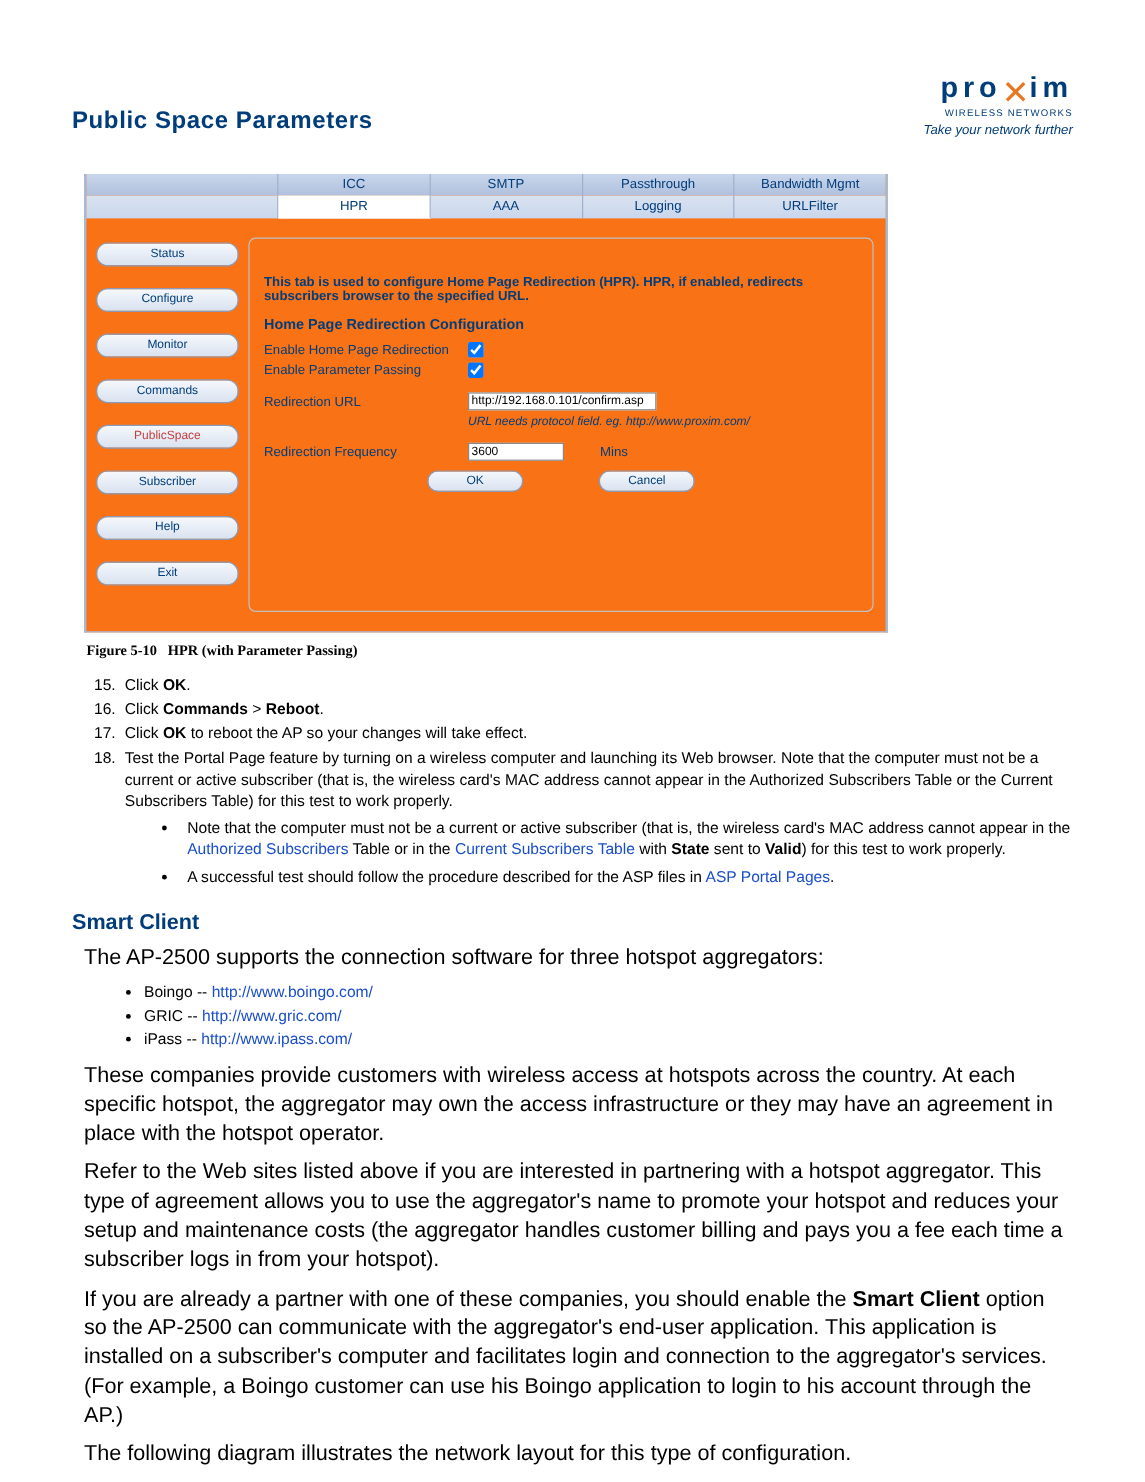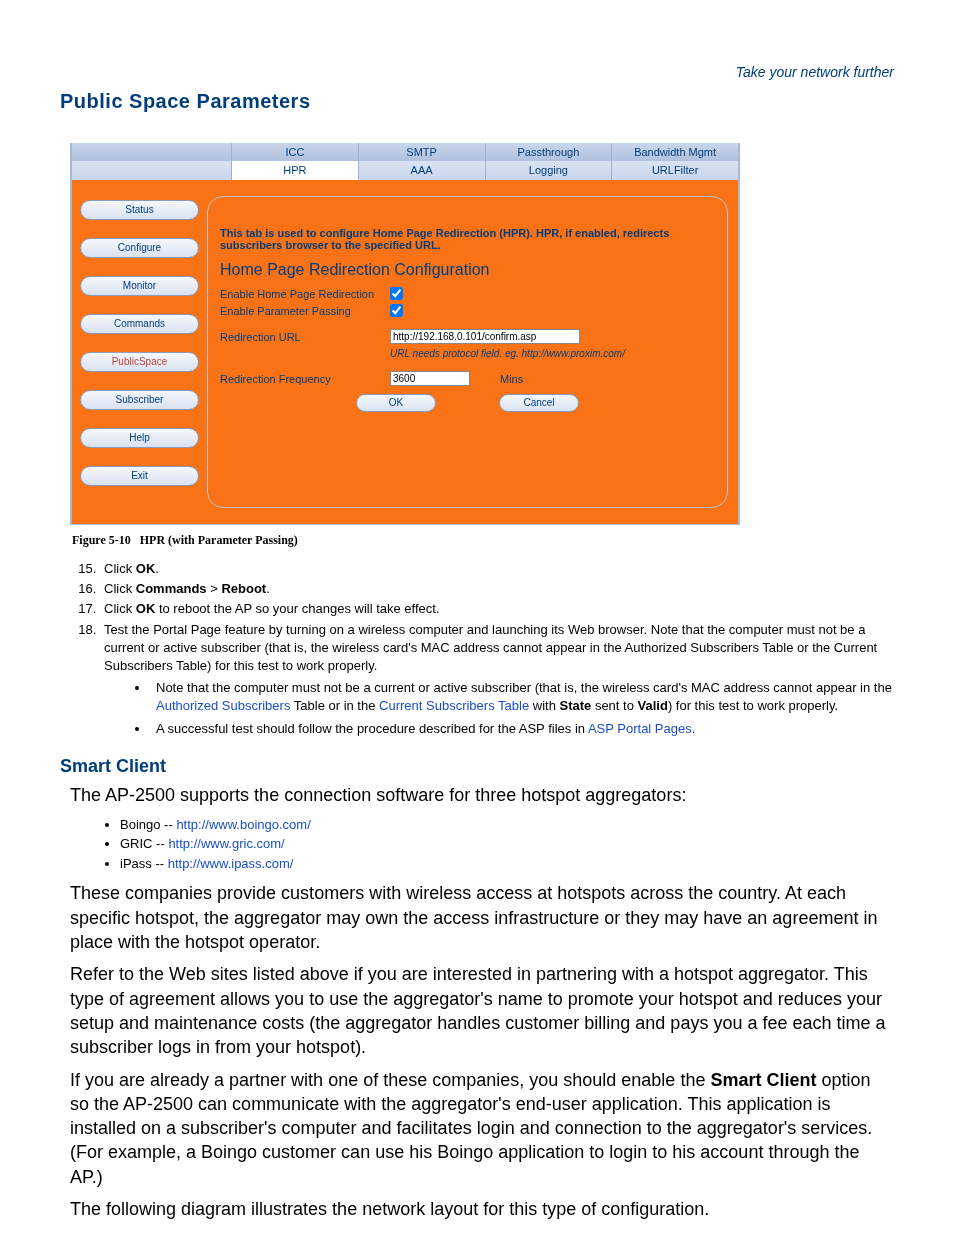--- a/index.html
+++ b/index.html
@@ -11,21 +11,21 @@
     width: 954px;
     padding: 60px 60px 40px 60px;
     position: relative;
   }
   .header { display: flex; justify-content: space-between; align-items: flex-start; margin-bottom: 30px; }
   .page-title { font-size: 20px; font-weight: bold; color: #003d7a; letter-spacing: 0.5px; padding-top: 30px;}
   .logo-block { text-align: right; }
   .logo-text { font-size: 24px; font-weight: bold; color: #003d7a; letter-spacing: 4px; }
   .logo-x { color: #e87722; font-size: 28px; vertical-align: middle;}
   .logo-sub { font-size: 8px; color: #003d7a; letter-spacing: 1px; display:block; margin-top:-4px; margin-left:60px;}
-  .logo-tag { font-size: 14px; color: #003d7a; font-style: italic; margin-top: 4px; }
+  .logo-tag { font-size: 11px; color: #003d7a; font-style: italic; margin-top: 4px; }
 
   .screenshot {
     margin-left: 10px;
     width: 670px;
     background: #f97316;
     border-left: 2px solid #a8b9d6;
     border-right: 2px solid #a8b9d6;
     border-bottom: 1px solid #a8b9d6;
     position: relative;
   }
@@ -41,27 +41,27 @@
   .sb-btn {
     display: block; width: 100%; height: 20px; margin-bottom: 18px;
     border: 1px solid #8a9ab8; border-radius: 10px;
     background: linear-gradient(#f5f8fc, #d9e2f0);
     font-size: 10px; color: #003d7a; text-align: center; line-height: 18px;
     cursor: pointer;
   }
   .sb-btn.active { color: #c04040; }
 
   .panel {
-    flex: 1; border: 1px solid #c0c0c0; border-radius: 16px; margin: 16px 10px 16px 0;
+    flex: 1; border: 1px solid #c0c0c0; border-radius: 6px; margin: 16px 10px 16px 0;
     padding: 30px 12px 8px 12px; font-size: 11px; color: #003d7a;
   }
   .panel b { font-weight: bold; }
   .panel .intro { margin-bottom: 10px; }
   .panel .note { font-style: italic; margin-bottom: 16px; }
-  .panel h4 { font-size: 16px; font-weight: normal; color: #003d7a; margin-bottom: 8px; }
+  .panel h4 { font-size: 12px; font-weight: bold; color: #003d7a; margin-bottom: 8px; }
   .form-row { display: flex; align-items: center; margin-bottom: 4px; font-size: 11px; color:#003d7a;}
   .form-row .lbl { flex: 0 0 170px; }
   .form-row input[type=text] { font-size: 10px; border: 1px solid #888; padding: 1px 2px; }
   .hint { font-style: italic; font-size: 10px; margin-left: 170px; margin-bottom: 12px; color:#003d7a;}
   .btn-row { text-align: center; margin-top: 8px; }
   .pill-btn { display:inline-block; width:80px; height:18px; border:1px solid #8a9ab8; border-radius:9px; background:linear-gradient(#f5f8fc,#d9e2f0); font-size:10px; color:#003d7a; line-height:16px; margin:0 30px; cursor:pointer;}
 
   .figure-caption { font-family: Georgia, 'Times New Roman', serif; font-size: 12px; margin: 8px 0 12px 12px; }
   .figure-caption b { font-weight: bold; }
 
@@ -76,20 +76,24 @@
   ul.bul { list-style: disc; margin: 4px 0 8px 60px; font-size: 13px; line-height: 1.5; }
 
   .page-num { position: absolute; bottom: 18px; right: 60px; font-size: 15px; }
 </style>
 </head>
 <body>
 
 <div class="header">
   <div class="page-title">Public Space Parameters</div>
   <div class="logo-block">
+    <div>
+      <span class="logo-text">pro</span><span class="logo-x">✕</span><span class="logo-text">im</span>
+      <span class="logo-sub">WIRELESS NETWORKS</span>
+    </div>
     <div class="logo-tag">Take your network further</div>
   </div>
 </div>
 
 <div class="screenshot">
   <div class="tabs-row">
     <div class="tab-cell spacer"></div>
     <div class="tab-cell">ICC</div>
     <div class="tab-cell">SMTP</div>
     <div class="tab-cell">Passthrough</div>
@@ -120,21 +124,21 @@
         <span class="lbl">Enable Home Page Redirection</span>
         <input type="checkbox" checked="" style="">
       </div>
       <div class="form-row">
         <span class="lbl">Enable Parameter Passing</span>
         <input type="checkbox" checked="" style="">
       </div>
       <div style="height:8px"></div>
       <div class="form-row">
         <span class="lbl">Redirection URL</span>
-        <input type="text" style="width: 190px;" value="http://192.168.0.101/confirm.asp">
+        <input type="text" style="width: 157px;" value="http://192.168.0.101/confirm.asp">
       </div>
       <div class="hint">URL needs protocol field. eg. http://www.proxim.com/</div>
       <div class="form-row">
         <span class="lbl">Redirection Frequency</span>
         <input type="text" style="width: 80px;" value="3600">
         <span style="margin-left:30px">Mins</span>
       </div>
       <div class="btn-row">
         <span class="pill-btn">OK</span>
         <span class="pill-btn">Cancel</span>

